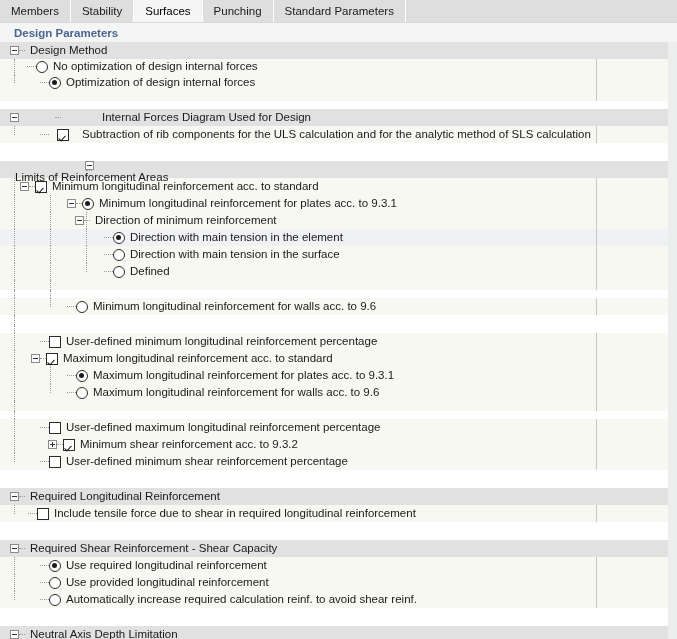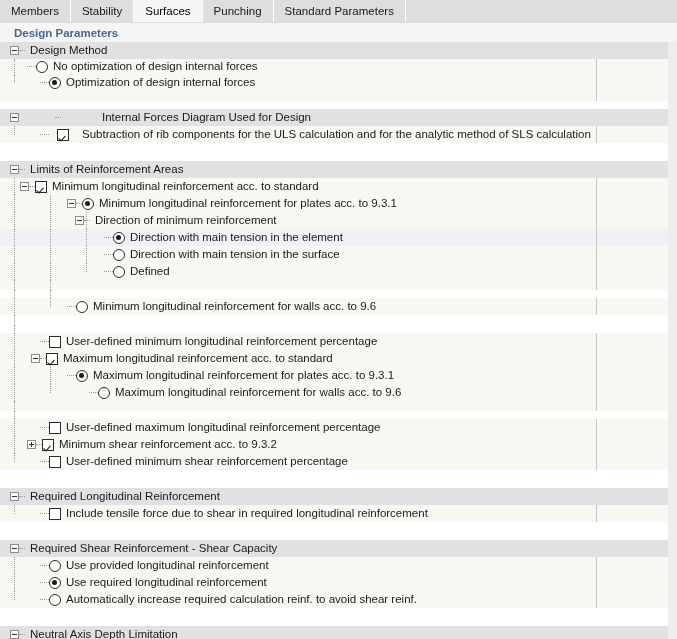--- a/index.html
+++ b/index.html
@@ -307,21 +307,21 @@
 
   <div class="row gap10 bg-white">
       <div class="edge"></div>
     </div>
   <div class="row gap bg-white">
       <div class="edge"></div>
     </div>
 
   <div class="row h17 bg-section">
     <div class="edge"></div>
-    <div class="node" style="padding-left:10px;">
+    <div class="node" style="padding-left:10px;flex-direction:column;">
       <span class="expander"></span>
       <span class="stub"></span>
       <span class="label txt-pad">Limits of Reinforcement Areas</span>
     </div>
   </div>
 
   <div class="row h17 bg-item">
     <div class="divider"></div>
       <div class="edge"></div>
     <div class="rail" style="left:14px;"></div>
@@ -464,21 +464,21 @@
       <span class="radio on"></span>
       <span class="label txt-pad">Maximum longitudinal reinforcement for plates acc. to 9.3.1</span>
     </div>
   </div>
 
   <div class="row h17 bg-item">
     <div class="divider"></div>
       <div class="edge"></div>
     <div class="rail" style="left:14px;"></div>
     <div class="rail" style="left:50px;height:9px;top:0;bottom:auto;"></div>
-    <div class="node" style="padding-left:89px;">
+    <div class="node" style="padding-left:67px;">
       <span class="stub long"></span>
       <span class="radio"></span>
       <span class="label txt-pad">Maximum longitudinal reinforcement for walls acc. to 9.6</span>
     </div>
   </div>
 
   <div class="row gap10 bg-item">
     <div class="divider"></div>
       <div class="edge"></div>
     <div class="rail" style="left:14px;"></div>
@@ -496,21 +496,21 @@
       <span class="stub long"></span>
       <span class="cbox"></span>
       <span class="label txt-pad">User-defined maximum longitudinal reinforcement percentage</span>
     </div>
   </div>
 
   <div class="row h17 bg-item">
     <div class="divider"></div>
       <div class="edge"></div>
     <div class="rail" style="left:14px;"></div>
-    <div class="node" style="padding-left:27px;">
+    <div class="node" style="padding-left:48px;">
       <span class="expander plus"></span>
       <span class="stub"></span>
       <span class="cbox checked"></span>
       <span class="label txt-pad">Minimum shear reinforcement acc. to 9.3.2</span>
     </div>
   </div>
 
   <div class="row h17 bg-item">
     <div class="divider"></div>
       <div class="edge"></div>
@@ -535,21 +535,21 @@
       <span class="expander"></span>
       <span class="stub"></span>
       <span class="label txt-pad">Required Longitudinal Reinforcement</span>
     </div>
   </div>
 
   <div class="row h17 bg-item">
     <div class="divider"></div>
       <div class="edge"></div>
     <div class="rail" style="left:14px;height:9px;top:0;bottom:auto;"></div>
-    <div class="node" style="padding-left:40px;">
+    <div class="node" style="padding-left:28px;">
       <span class="stub long"></span>
       <span class="cbox"></span>
       <span class="label txt-pad">Include tensile force due to shear in required longitudinal reinforcement</span>
     </div>
   </div>
 
   <div class="row gap10 bg-white">
       <div class="edge"></div>
     </div>
   <div class="row gap bg-white">
@@ -564,39 +564,39 @@
       <span class="label txt-pad">Required Shear Reinforcement - Shear Capacity</span>
     </div>
   </div>
 
   <div class="row h17 bg-item">
     <div class="divider"></div>
       <div class="edge"></div>
     <div class="rail" style="left:14px;"></div>
     <div class="node" style="padding-left:40px;">
       <span class="stub long"></span>
+      <span class="radio on"></span>
+      <span class="label txt-pad">Use required longitudinal reinforcement</span>
+    </div>
+  </div>
+
+  <div class="row h17 bg-item">
+    <div class="divider"></div>
+      <div class="edge"></div>
+    <div class="rail" style="left:14px;"></div>
+    <div class="node" style="padding-left:40px;">
+      <span class="stub long"></span>
       <span class="radio"></span>
       <span class="label txt-pad">Use provided longitudinal reinforcement</span>
     </div>
   </div>
 
   <div class="row h17 bg-item">
     <div class="divider"></div>
       <div class="edge"></div>
-    <div class="rail" style="left:14px;"></div>
-    <div class="node" style="padding-left:40px;">
-      <span class="stub long"></span>
-      <span class="radio on"></span>
-      <span class="label txt-pad">Use required longitudinal reinforcement</span>
-    </div>
-  </div>
-
-  <div class="row h17 bg-item">
-    <div class="divider"></div>
-      <div class="edge"></div>
     <div class="rail" style="left:14px;height:9px;top:0;bottom:auto;"></div>
     <div class="node" style="padding-left:40px;">
       <span class="stub long"></span>
       <span class="radio"></span>
       <span class="label txt-pad">Automatically increase required calculation reinf. to avoid shear reinf.</span>
     </div>
   </div>
 
   <div class="row gap10 bg-white">
       <div class="edge"></div>

